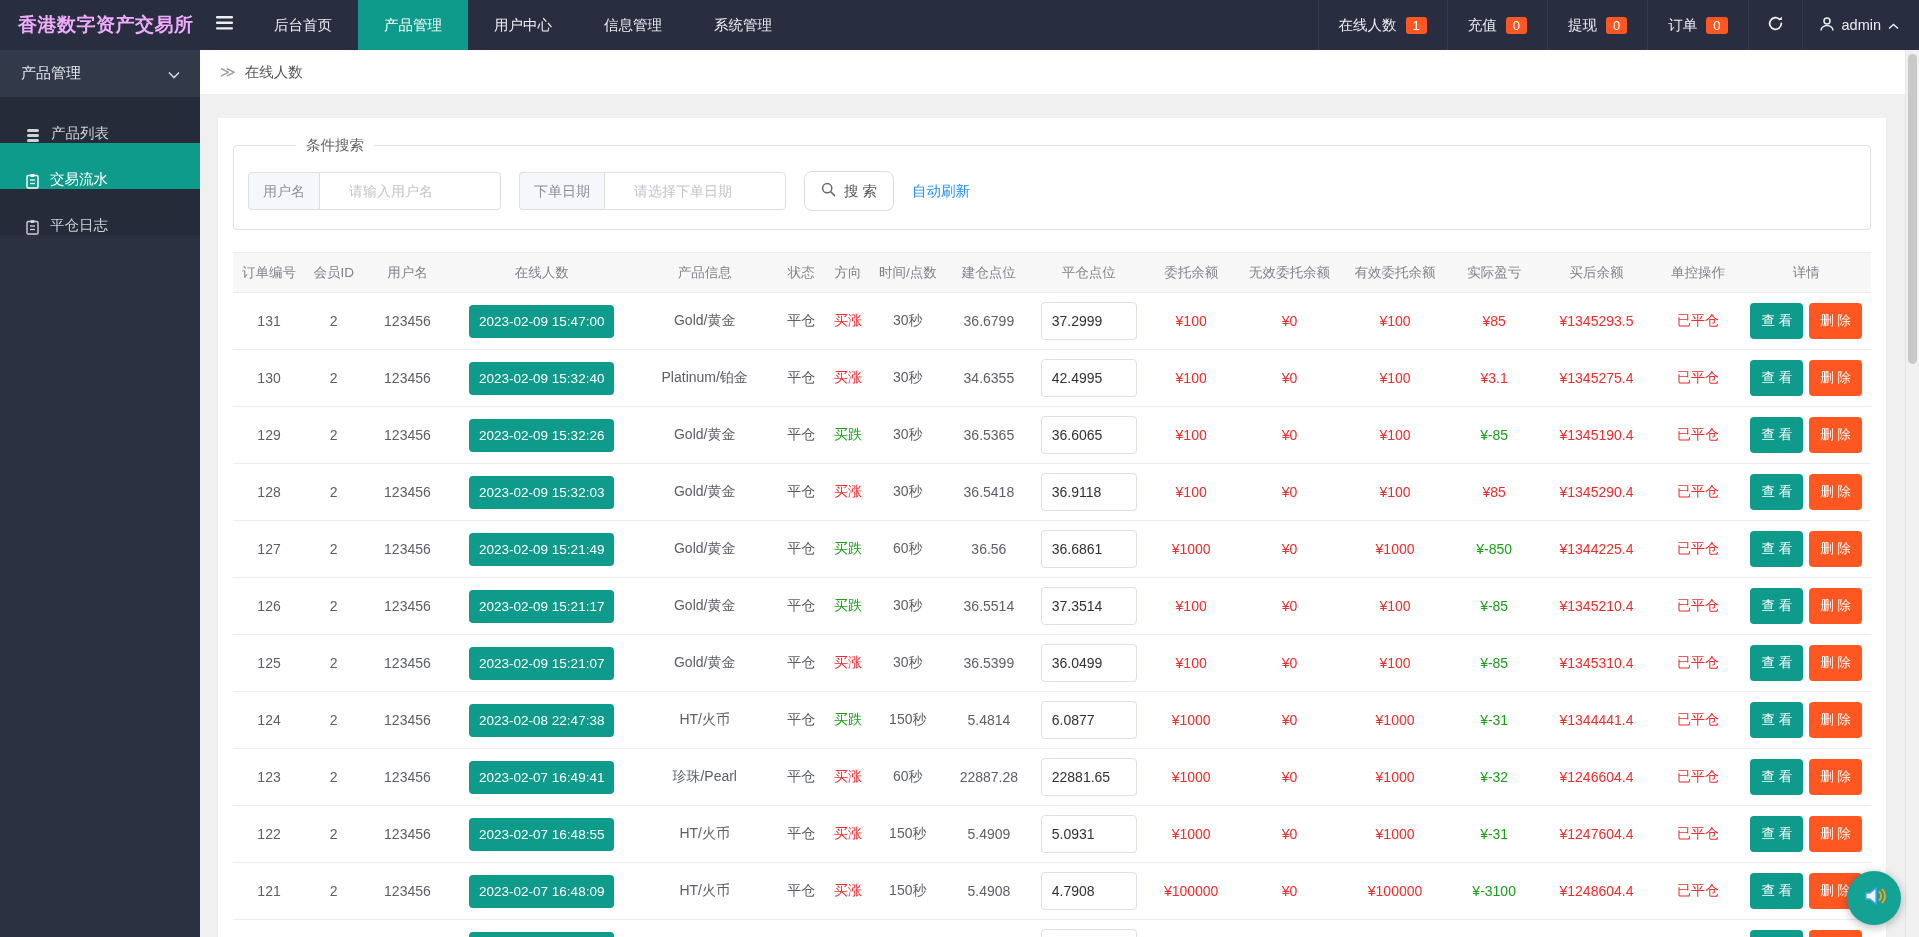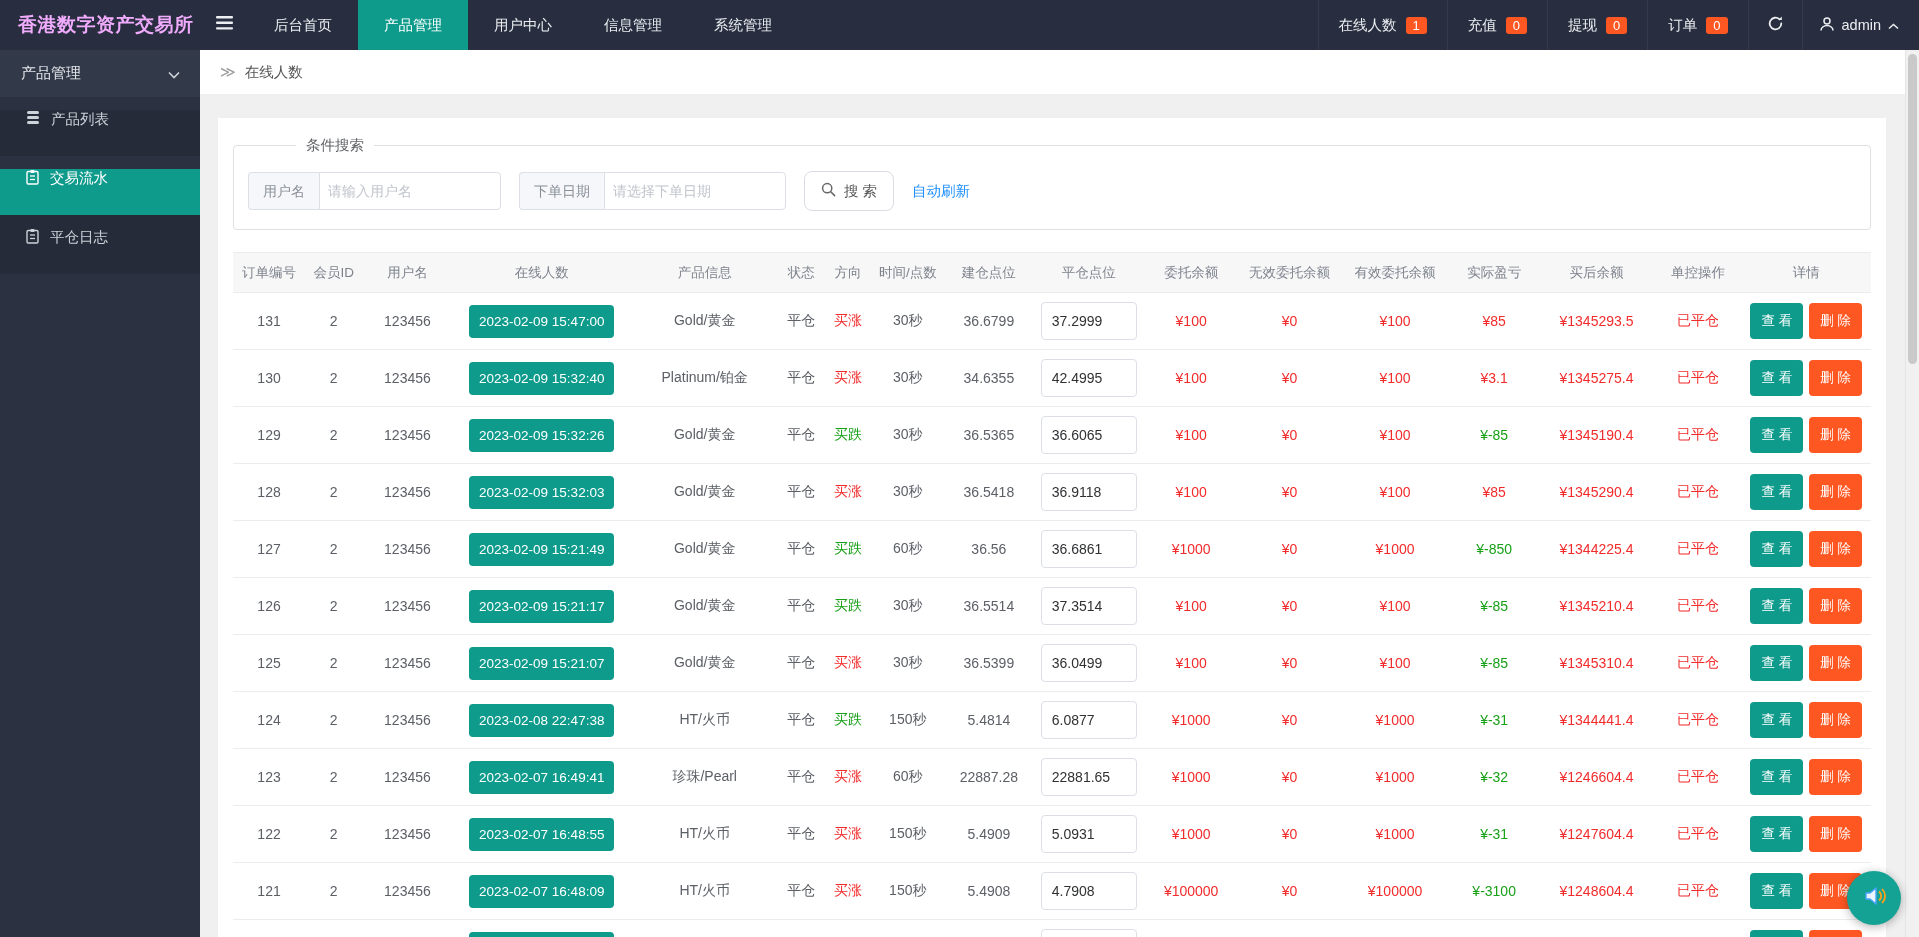--- a/index.html
+++ b/index.html
@@ -20,37 +20,37 @@
   .nav-right{ margin-left:auto; display:flex; align-items:stretch;}
   .nav-stat{ display:flex; align-items:center; gap:9px; padding:0 20px; font-size:14.5px; border-left:1px solid rgba(255,255,255,.06); cursor:pointer;}
   .badge{ background:var(--orange); color:#fff; border-radius:3px; padding:1px 7px; font-size:13px;}
   .nav-refresh{ width:54px; display:flex; align-items:center; justify-content:center; border-left:1px solid rgba(255,255,255,.06); cursor:pointer;}
   .nav-user{ display:flex; align-items:center; gap:7px; padding:0 20px 0 16px; border-left:1px solid rgba(255,255,255,.06); font-size:14.5px; cursor:pointer;}
 
   
   .sidebar{ position:absolute; top:50px; left:0; bottom:0; width:200px; background:var(--sidebg);}
   .group-header{ height:47px; display:flex; align-items:center; justify-content:space-between; padding:0 20px 0 21px; color:#e4e6ea; font-size:15px; background:var(--headbg); cursor:pointer;}
   .submenu{ background:var(--subbg);}
-  .submenu-item{ height:46px; display:flex; align-items:flex-start; gap:10px; padding-left:25px; color:#ced2d9; font-size:14.5px; cursor:pointer;margin-top:13px;}
+  .submenu-item{ height:46px; display:flex; align-items:flex-end; gap:10px; padding-left:25px; color:#ced2d9; font-size:14.5px; cursor:pointer;}
   .submenu-item.active{ background:var(--teal); color:#fff;}
   .submenu-item .ic{ display:flex; align-items:center;}
 
   
   .content{ position:absolute; top:50px; left:200px; right:0; bottom:0; background:#f0f0f0; overflow:hidden;}
   .breadcrumb-bar{ height:44px; background:#fff; display:flex; align-items:center; gap:9px; padding-left:20px; font-size:14.5px; color:#555;}
   .crumb-icon{ color:#9a9a9a; font-size:15px;}
   .content-body{ padding:24px 33px 0 18px;}
   .card{ background:#fff; padding:18px 15px; height:900px;}
 
   fieldset{ border:1px solid #e0e0e0; border-radius:4px; padding:16px 14px 18px;}
   legend{ margin-left:48px; padding:0 10px; color:#606266; font-size:14.5px;}
   .search-row{ display:flex; align-items:center; gap:18px;}
   .input-group{ display:flex;}
   .ig-label{ background:#f5f7fa; border:1px solid #dcdfe6; border-right:none; border-radius:4px 0 0 4px; padding:0 14px; height:38px; line-height:36px; color:#8a9099; font-size:14px; white-space:nowrap;}
-  .input-group input{ width:182px; height:38px; border:1px solid #dcdfe6; border-radius:0 4px 4px 0; padding:0 8px; font-size:14px; color:#7f1d1d; outline:none;}
+  .input-group input{ width:182px; height:38px; border:1px solid #dcdfe6; border-radius:0 4px 4px 0; padding:0 29px; font-size:14px; color:#7f1d1d; outline:none;}
   input::placeholder{ color:#c0c4cc;}
   .search-btn{ height:40px; background:#fff; border:1px solid #d9dce3; border-radius:8px; padding:0 16px; display:flex; align-items:center; gap:8px; font-size:14.5px; color:#555; cursor:pointer;}
   .auto-refresh{ color:#1e8fff; font-size:14.5px; text-decoration:none; cursor:pointer;}
 
   table{ width:100%; border-collapse:collapse; table-layout:fixed; margin-top:22px;}
   thead th{ background:#f7f7f8; color:#7e838c; font-weight:normal; font-size:13.5px; height:40px; border-top:1px solid #ececec; border-bottom:1px solid #ececec; white-space:nowrap; overflow:hidden;}
   tbody td{ height:57px; text-align:center; font-size:14px; color:#5c6066; border-bottom:1px solid #ececec; white-space:nowrap; overflow:hidden;}
   .time-badge{ display:inline-block; background:var(--teal); color:#fff; border-radius:4px; padding:9px 10px; font-size:13.5px;}
   .close-input{ width:96px; height:38px; border:1px solid #dcdfe6; border-radius:4px; padding:0 10px; font-size:14px; color:#303133; outline:none;}
   .c-red{ color:var(--red);} .c-green{ color:var(--green);}

